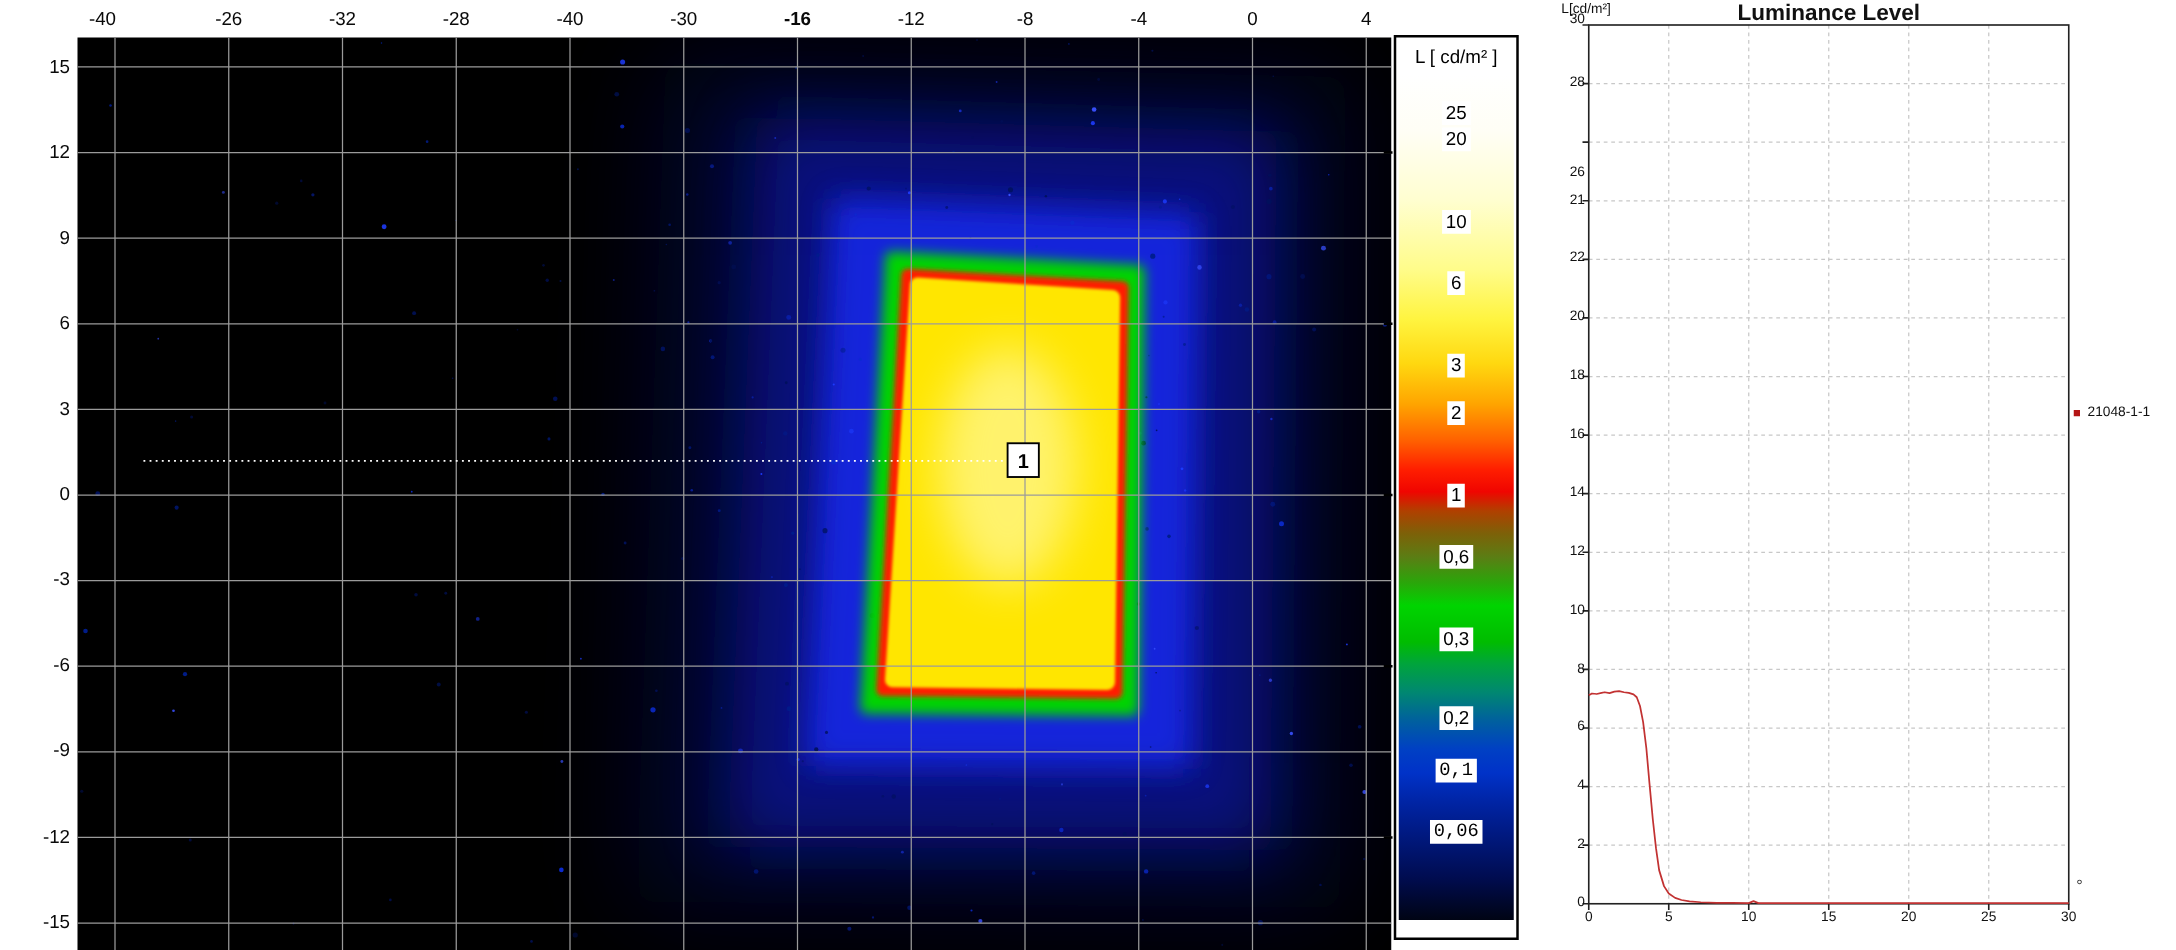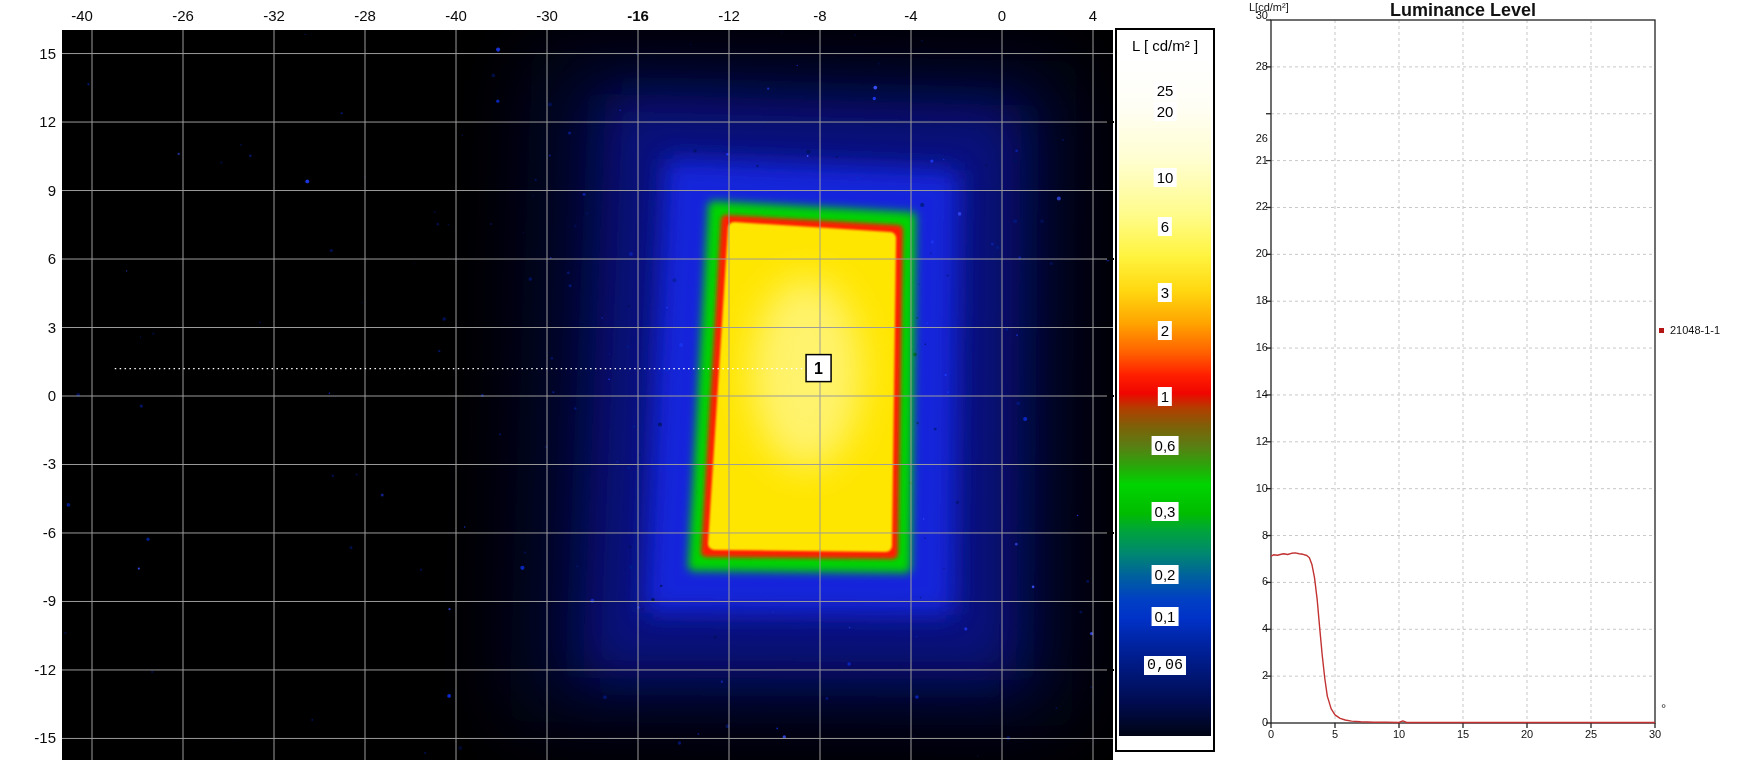--- a/index.html
+++ b/index.html
@@ -334,21 +334,21 @@
         <div class="cbar-label" style="top: 50.5522px;">25</div>
         <div class="cbar-label" style="top: 71.8239px;">20</div>
         <div class="cbar-label" style="top: 137.9px;">10</div>
         <div class="cbar-label" style="top: 186.596px;">6</div>
         <div class="cbar-label" style="top: 252.672px;">3</div>
         <div class="cbar-label" style="top: 291.324px;">2</div>
         <div class="cbar-label" style="top: 357.4px;">1</div>
         <div class="cbar-label" style="top: 406.096px; text-align: right;">0,6</div>
         <div class="cbar-label" style="top: 472.172px;">0,3</div>
         <div class="cbar-label" style="top: 510.824px; margin-top: 24px;">0,2</div>
-        <div class="cbar-label" style="top: 576.9px;">0,1</div>
+        <div class="cbar-label" style="top: 576.9px; font-family: Liberation Mono, monospace;">0,1</div>
         <div class="cbar-label" style="top: 625.596px; font-family: Liberation Mono, monospace;">0,06</div>
       </div>
   </div>
 
   <div id="chart-panel">
     <div id="chart-title">Luminance Level</div>
     <div id="chart-yunit">L[cd/m²]</div>
     <svg id="chart-svg" viewBox="0 0 496 760">
         <line x1="90" y1="20" x2="90" y2="723" stroke="#c8c8c8" stroke-width="1" stroke-dasharray="3 3"></line>
         <line x1="154" y1="20" x2="154" y2="723" stroke="#c8c8c8" stroke-width="1" stroke-dasharray="3 3"></line>

